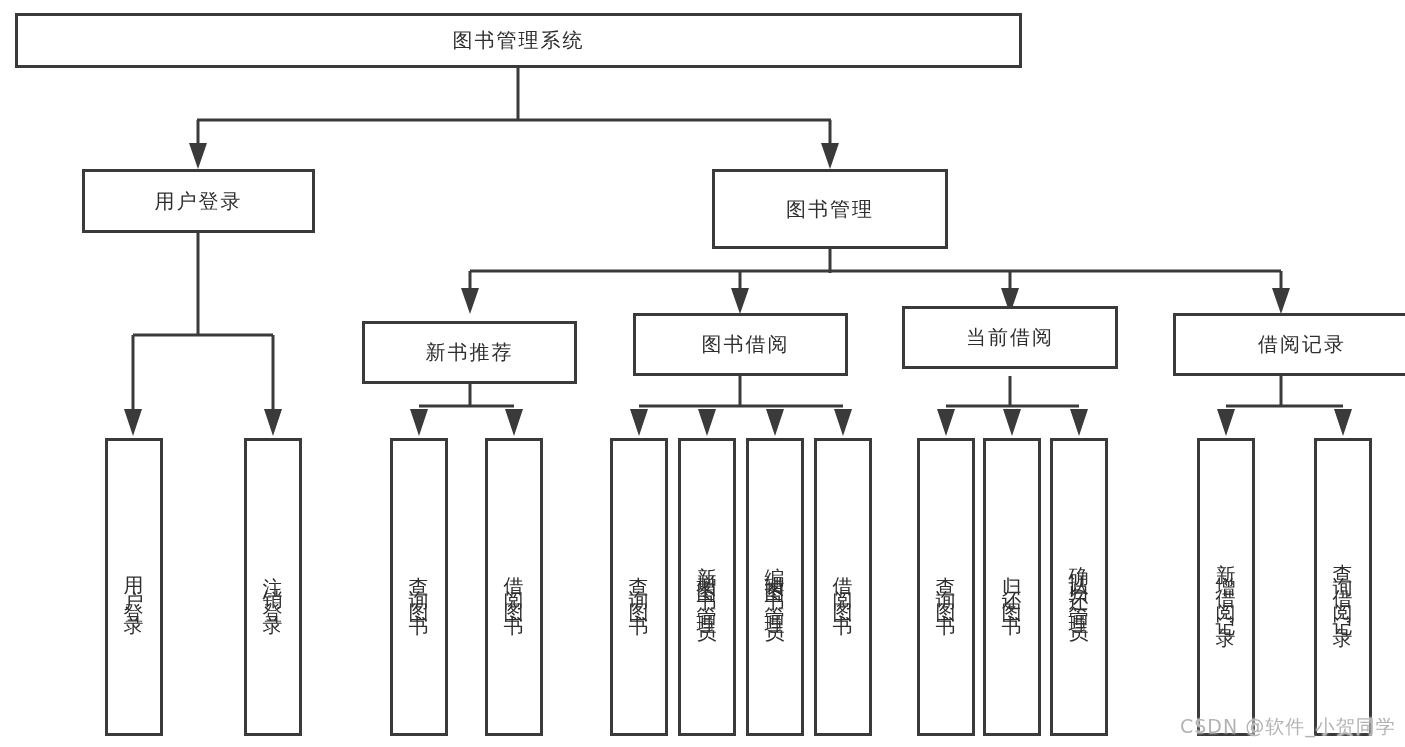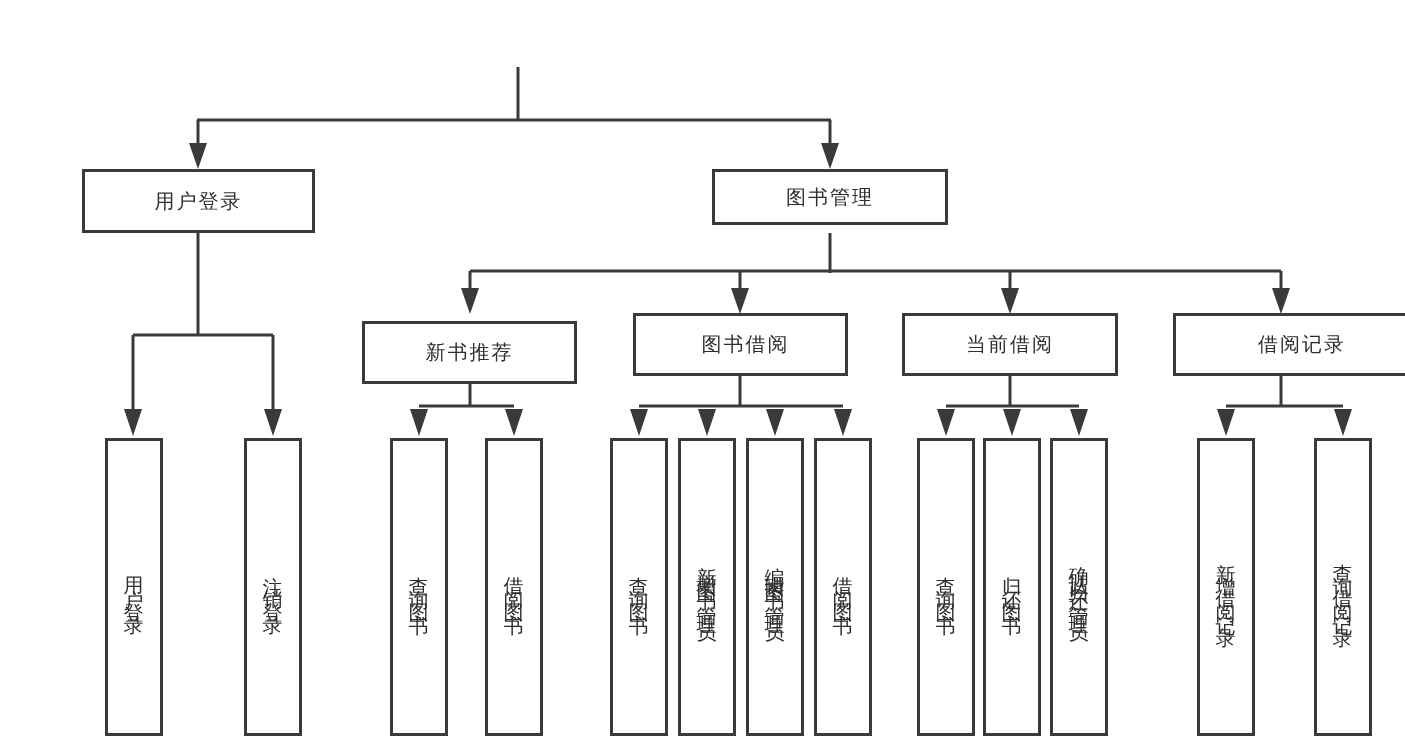--- a/index.html
+++ b/index.html
@@ -105,41 +105,43 @@
       <polygon points="766,409 784,409 775,436"></polygon>
       <polygon points="834,409 852,409 843,436"></polygon>
       <polygon points="937,409 955,409 946,436"></polygon>
       <polygon points="1003,409 1021,409 1012,436"></polygon>
       <polygon points="1070,409 1088,409 1079,436"></polygon>
       <polygon points="1217,409 1235,409 1226,436"></polygon>
       <polygon points="1334,409 1352,409 1343,436"></polygon>
     </g>
   </svg>
 
+  <div class="box hbox" style="left:15px; top:13px; width:1007px; height:55px;">图书管理系统</div>
 
   <div class="box hbox" style="left:82px; top:169px; width:233px; height:64px;">用户登录</div>
-  <div class="box hbox" style="left:712px; top:169px; width:236px; height:56px;">图书管理</div>
+  <div class="box hbox" style="left:712px; top:169px; width:236px; height:80px;">图书管理</div>
 
   <div class="box hbox" style="left:362px; top:313px; width:215px; height:63px;margin-top:8px;">新书推荐</div>
   <div class="box hbox" style="left:633px; top:313px; width:215px; height:63px;padding-left:10px;">图书借阅</div>
-  <div class="box hbox" style="left:902px; top:313px; width:216px; height:63px;">当前借阅</div>
+  <div class="box hbox" style="left:902px; top:306px; width:216px; height:63px;">当前借阅</div>
   <div class="box hbox" style="left:1173px; top:313px; width:258px; height:63px;">借阅记录</div>
 
   <div class="box vbox" style="left:105px; top:438px; width:58px; height:298px;">用户登录</div>
   <div class="box vbox" style="left:244px; top:438px; width:58px; height:298px;">注销登录</div>
 
   <div class="box vbox" style="left:390px; top:438px; width:58px; height:298px;">查询图书</div>
   <div class="box vbox" style="left:485px; top:438px; width:58px; height:298px;">借阅图书</div>
 
   <div class="box vbox" style="left:610px; top:438px; width:58px; height:298px;">查询图书</div>
   <div class="box vbox tight" style="left:678px; top:438px; width:58px; height:298px;">新增图书（管理员）</div>
   <div class="box vbox tight" style="left:746px; top:438px; width:58px; height:298px;">编辑图书（管理员）</div>
   <div class="box vbox" style="left:814px; top:438px; width:58px; height:298px;">借阅图书</div>
 
   <div class="box vbox" style="left:917px; top:438px; width:58px; height:298px;">查询图书</div>
   <div class="box vbox" style="left:983px; top:438px; width:58px; height:298px;">归还图书</div>
   <div class="box vbox tight" style="left:1050px; top:438px; width:58px; height:298px;">确认归还（管理员）</div>
 
   <div class="box vbox" style="left:1197px; top:438px; width:58px; height:298px;">新增借阅记录</div>
   <div class="box vbox" style="left:1314px; top:438px; width:58px; height:298px;">查询借阅记录</div>
 
+  <div class="watermark">CSDN @软件_小贺同学</div>
 
 </div>
 
 </body></html>

